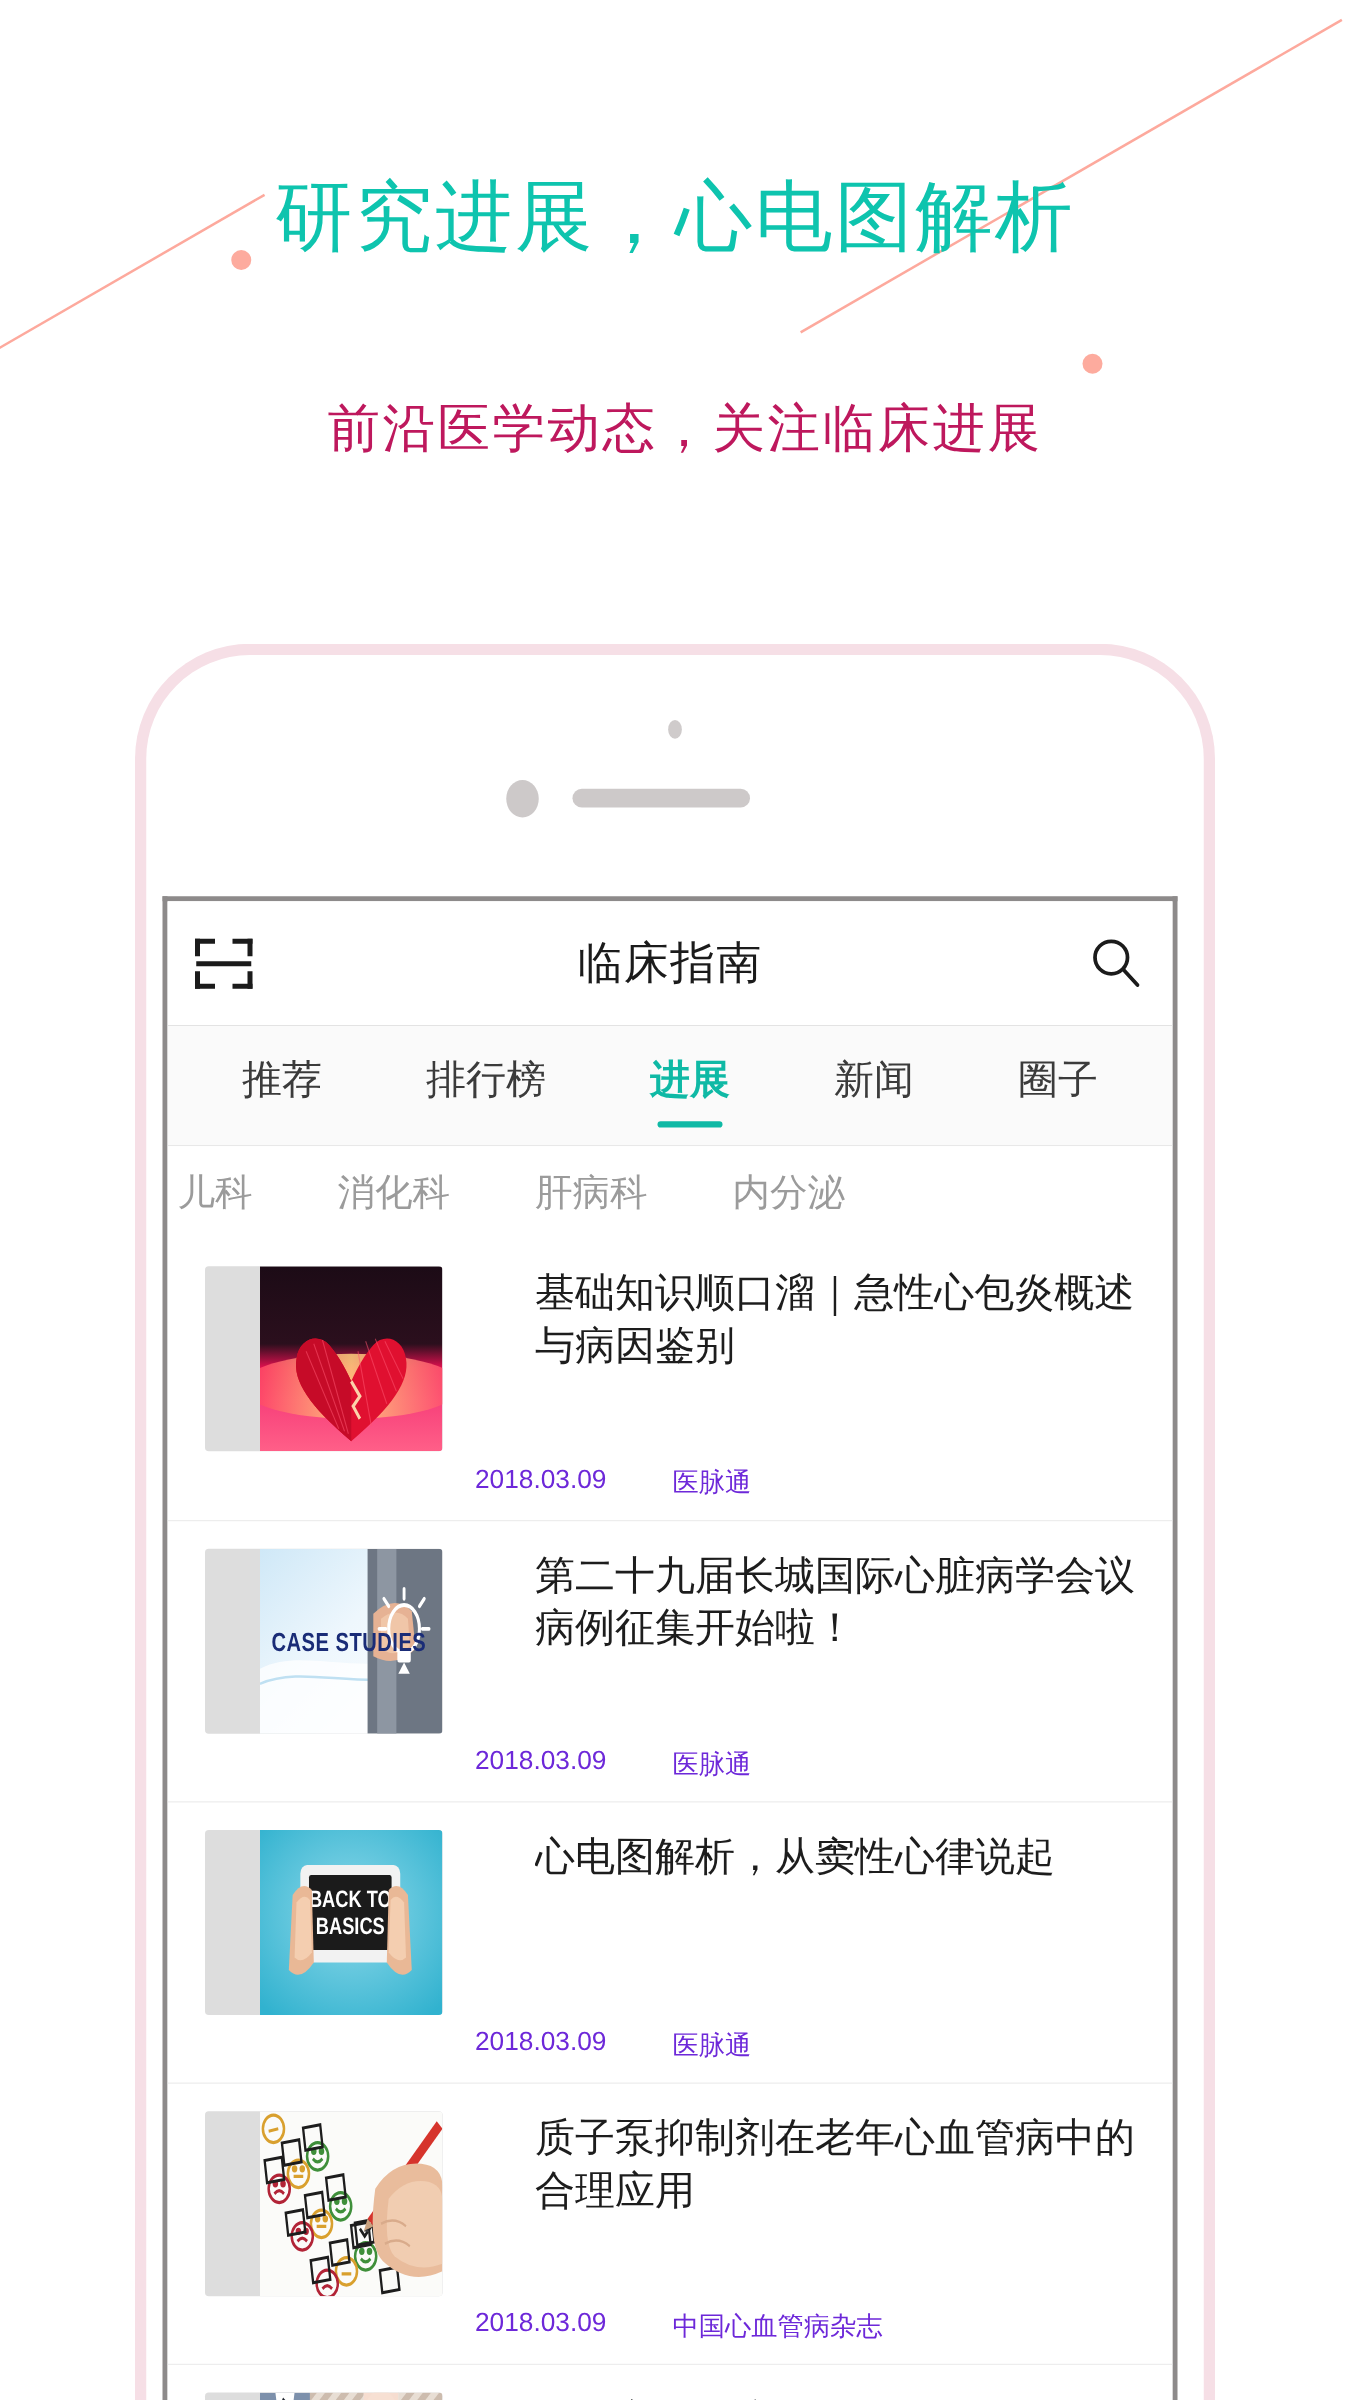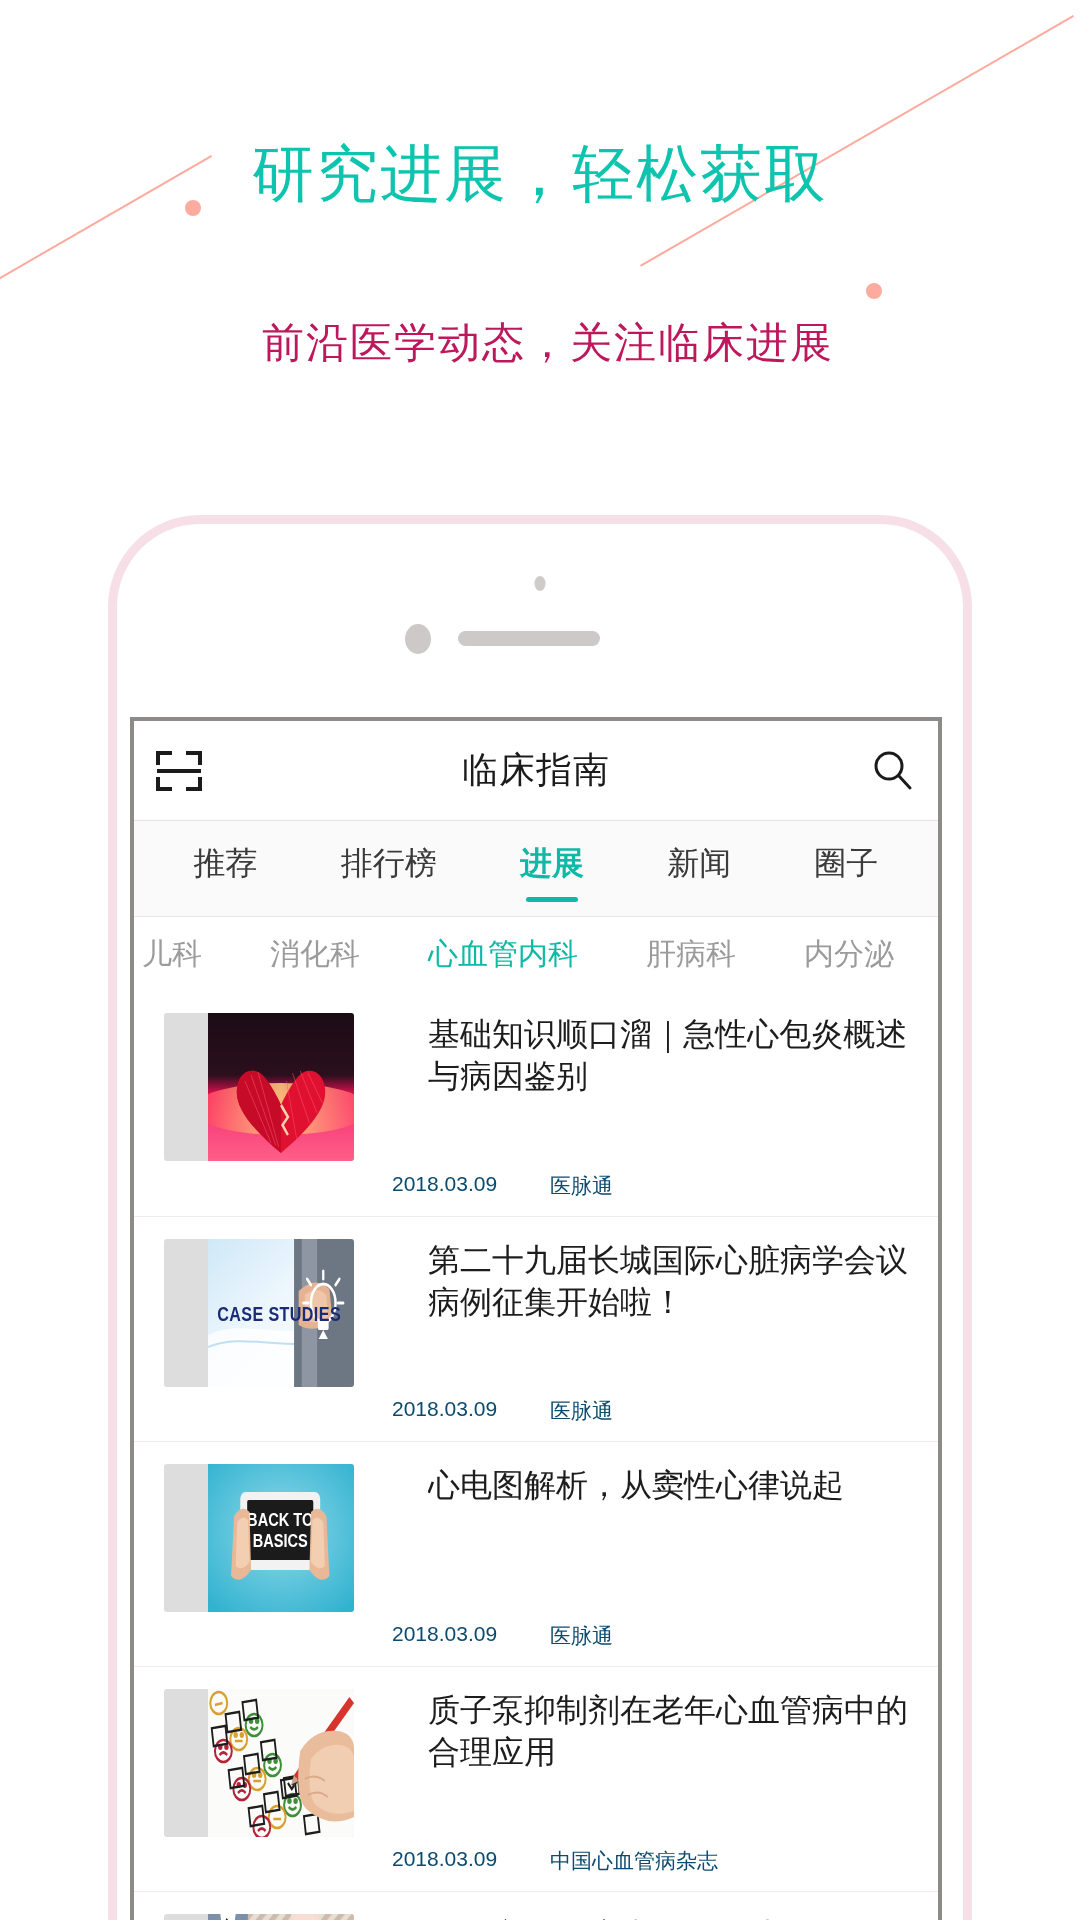--- a/index.html
+++ b/index.html
@@ -140,40 +140,40 @@
   }
   .thumb svg { display:block; width:100%; height:100%; }
   .art-body {
     flex:1; margin-left:26px; display:flex; flex-direction:column;
     justify-content:space-between; padding-bottom:16px; min-width:0;
   }
   .art-title {
     font-size:32px; line-height:1.32; color:#1d1d1d;
     max-height:88px; overflow:hidden;margin-left:48px;
   }
-  .art-meta { display:flex; font-size:21px; color:#0c4a6e;margin-left:12px; }
+  .art-meta { display:flex; font-size:21px; color:#6d28d9; }
   .art-date { width:158px; flex:none; }
   .art-src { }
 
   
   .article.partial { height:auto; padding-bottom:0; }
   .article.partial .thumb { height:76px; }
   .article.partial .art-body { justify-content:flex-start; }
 </style>
 </head>
 <body>
 
 <div class="page">
 
   <div class="deco deco-line" id="deco-line-left"></div>
   <div class="deco deco-dot" id="deco-dot-left"></div>
   <div class="deco deco-line" id="deco-line-right"></div>
   <div class="deco deco-dot" id="deco-dot-right"></div>
 
-  <div class="hero-title">研究进展，轻松获取</div>
+  <div class="hero-title">研究进展，心电图解析</div>
   <div class="hero-sub">前沿医学动态，关注临床进展</div>
 
   <div class="phone">
     <div class="phone-sensor"></div>
     <div class="phone-camera"></div>
     <div class="phone-speaker"></div>
 
     <div class="screen">
       <div class="screen-inner">
 
@@ -196,21 +196,20 @@
           <div class="tab"><span>推荐</span></div>
           <div class="tab"><span>排行榜</span></div>
           <div class="tab active"><span>进展</span><span class="tab-underline"></span></div>
           <div class="tab"><span>新闻</span></div>
           <div class="tab"><span>圈子</span></div>
         </div>
 
         <div class="cats">
           <div class="cat">儿科</div>
           <div class="cat">消化科</div>
-          <div class="cat active">心血管内科</div>
           <div class="cat">肝病科</div>
           <div class="cat">内分泌</div>
         </div>
 
         <div class="list">
 
           <div class="article">
             <div class="thumb">
               <svg viewBox="0 0 190 148" preserveAspectRatio="none">
                 <defs>

